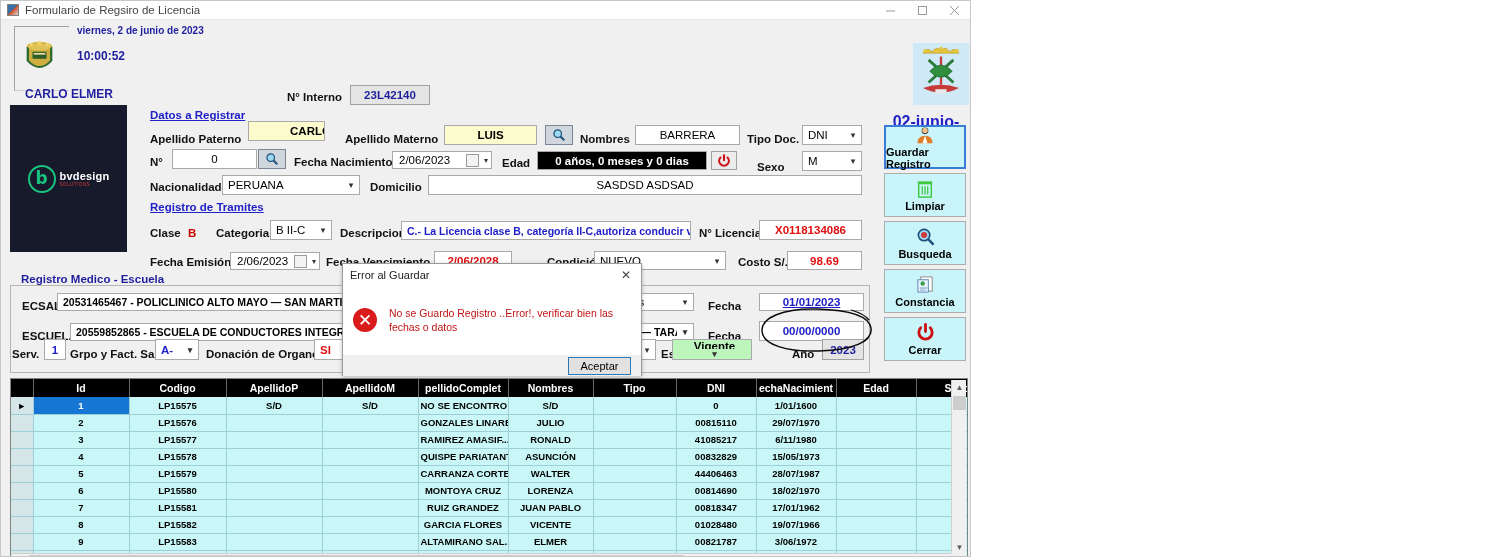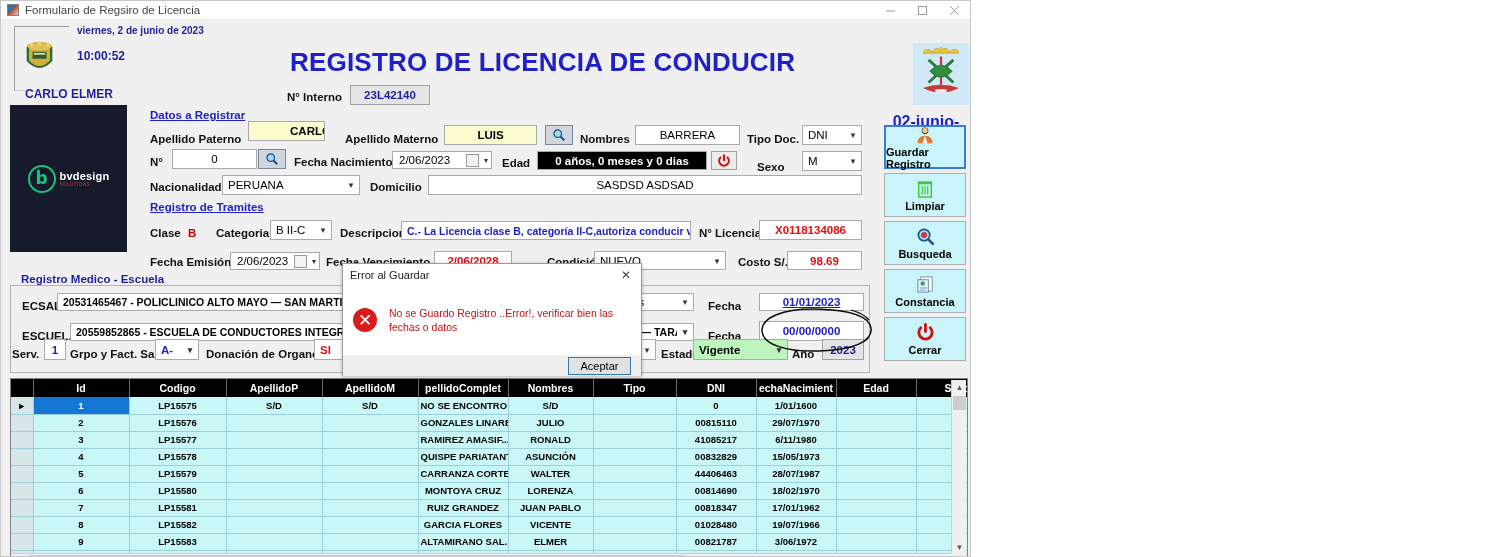--- a/index.html
+++ b/index.html
@@ -209,21 +209,20 @@
         <div class="bvring">
           <span class="bvb">b</span>
         </div>
         <div>
           <div class="bvtxt">bvdesign</div>
           <div class="bvsub">SOLUTIONS</div>
         </div>
       </div>
     </div>
 
-    <div class="main-title">REGISTRO DE LICENCIA DE CONDUCIR</div>
     <div class="lbl" style="left:285px; top:70px;">N° Interno</div>
     <div class="fld gray" style="left:348px; top:64px; width:80px; height:20px;">23L42140</div>
 
     <div class="link" style="left:148px; top:88px;">Datos a Registrar</div>
 
     <div class="lbl" style="left:148px; top:112px;">Apellido Paterno</div>
     <div class="fld yellow" style="left:246px; top:100px; width:77px; height:20px;padding-left:48px;">CARLO</div>
     <div class="lbl" style="left:343px; top:112px;">Apellido Materno</div>
     <div class="fld yellow" style="left:442px; top:104px; width:93px; height:20px;">LUIS</div>
     <div class="srchbtn" style="left:543px; top:104px; width:28px; height:20px;">
@@ -337,21 +336,21 @@
     <div class="lbl" style="left:204px; top:327px;">Donación de Organos</div>
     <div class="combo redtxt" style="left:312px; top:318px; width:44px; height:21px;">
       <span class="cv">SI</span>
       <span class="carr">▾</span>
     </div>
     <div class="combo" style="left:610px; top:318px; width:44px; height:21px;">
       <span class="cv"></span>
       <span class="carr">▾</span>
     </div>
     <div class="lbl" style="left:659px; top:327px;">Estado</div>
-    <div class="combo green" style="left:691px; top:318px; width:95px; height:21px;">
+    <div class="combo green" style="left:670px; top:318px; width:80px; height:21px;flex-direction:column;">
       <span class="cv">Vigente</span>
       <span class="carr">▾</span>
     </div>
     <div class="lbl" style="left:790px; top:327px;">Año</div>
     <div class="fld gray" style="left:820px; top:318px; width:42px; height:21px;">2023</div>
 
     <svg class="crest-lg" viewBox="0 0 100 110">
       <rect x="0" y="0" width="100" height="110" fill="#cfe9f7"></rect>
       <path d="M18 18 Q28 6 34 16 Q42 4 50 14 Q58 4 66 16 Q72 6 82 18 Z" fill="#e8c63a" stroke="#b08c20"></path>
       <circle cx="22" cy="14" r="3.5" fill="#e8c63a"></circle>

